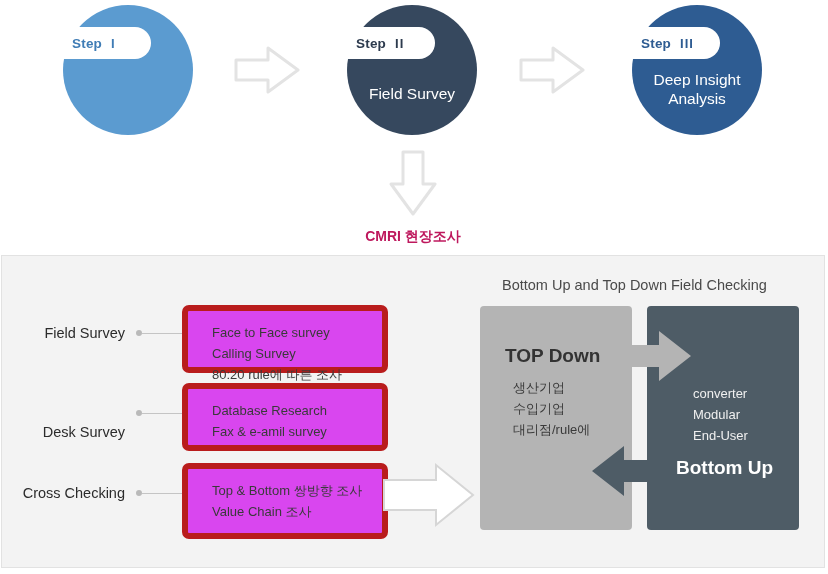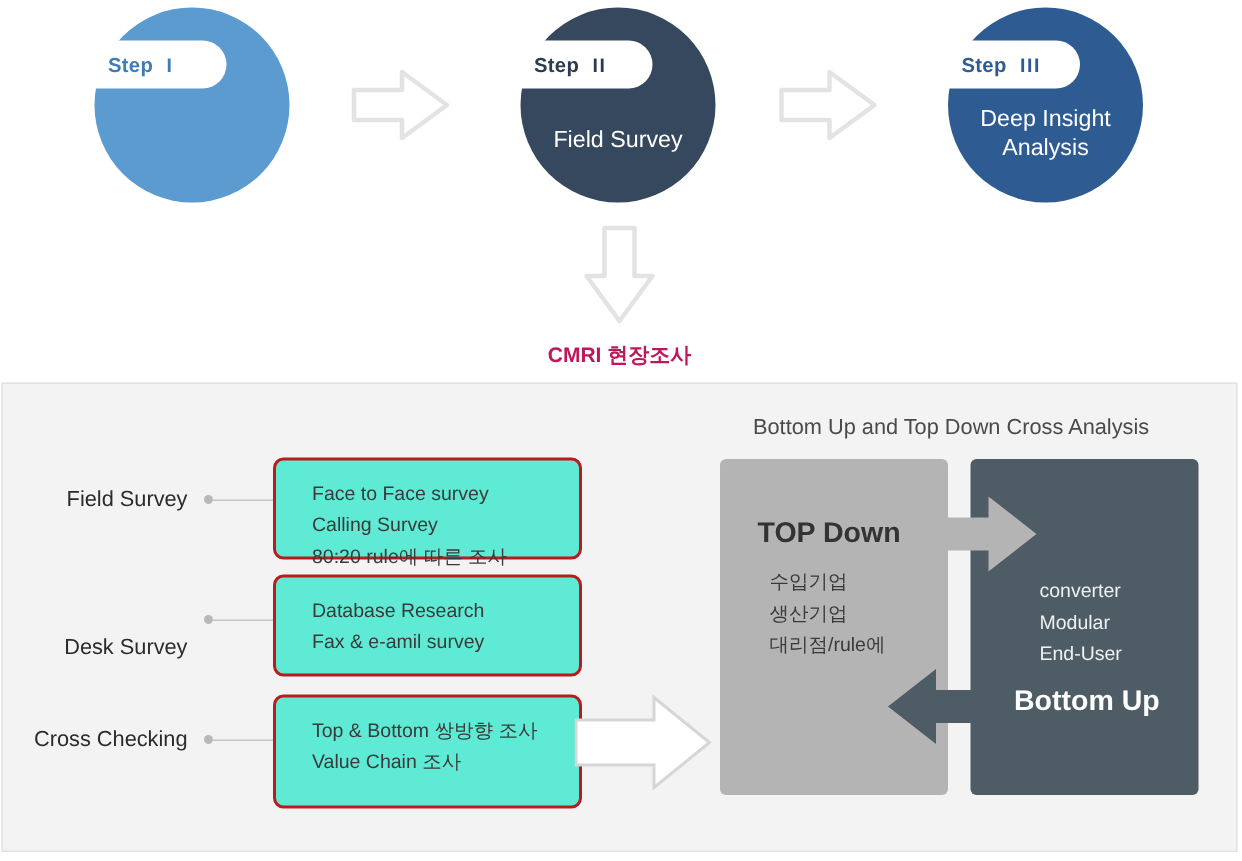--- a/index.html
+++ b/index.html
@@ -51,21 +51,21 @@
     position:absolute;text-align:right;color:#2b2b2b;
     font-size:14.5px;white-space:nowrap;
   }
   .conn-dot{
     position:absolute;width:6px;height:6px;border-radius:50%;
     background:#b9b9b9;
   }
   .conn-line{position:absolute;height:1px;background:#c4c4c4;}
 
   .info-box{
-    position:absolute;background:#5eead4;border:2px solid #b91c1c;
+    position:absolute;background:#d946ef;border:6px solid #b91c1c;
     border-radius:7px;box-sizing:border-box;
     padding:11px 0 0 24px;
   }
   .info-box div{
     font-size:13px;color:#3a3a3a;line-height:21px;white-space:nowrap;
   }
 
   
   .big-arrow{position:absolute;}
 
@@ -161,29 +161,29 @@
   <div>Top &amp; Bottom 쌍방향 조사</div>
   <div>Value Chain 조사</div>
 </div>
 
 <div class="big-arrow" style="left:383px;top:461px;">
   <svg width="92" height="68" viewBox="0 0 92 68">
     <path d="M1 19 L53 19 L53 4 L90 34 L53 64 L53 49 L1 49 Z" fill="#ffffff" stroke="#d6d6d6" stroke-width="2" stroke-linejoin="miter"></path>
   </svg>
 </div>
 
-<div class="cc-title" style="left:502px;top:277px;">Bottom Up and Top Down Cross Analysis</div>
+<div class="cc-title" style="left:502px;top:277px;">Bottom Up and Top Down Field Checking</div>
 
 <div class="cc-box cc-left" style="left:480px;top:306px;width:152px;height:224px;"></div>
 <div class="cc-box cc-right" style="left:647px;top:306px;width:152px;height:224px;"></div>
 
 <div class="cc-heading" style="left:505px;top:345px;color:#333333;">TOP Down</div>
 <div class="cc-list" style="left:513px;top:377px;color:#3a3a3a;">
+  <div>생산기업</div>
   <div>수입기업</div>
-  <div>생산기업</div>
   <div>대리점/rule에</div>
 </div>
 
 <div class="cc-list" style="left:693px;top:383px;color:#f0f0f0;">
   <div>converter</div>
   <div>Modular</div>
   <div>End-User</div>
 </div>
 <div class="cc-heading" style="left:676px;top:457px;color:#ffffff;">Bottom Up</div>
 

